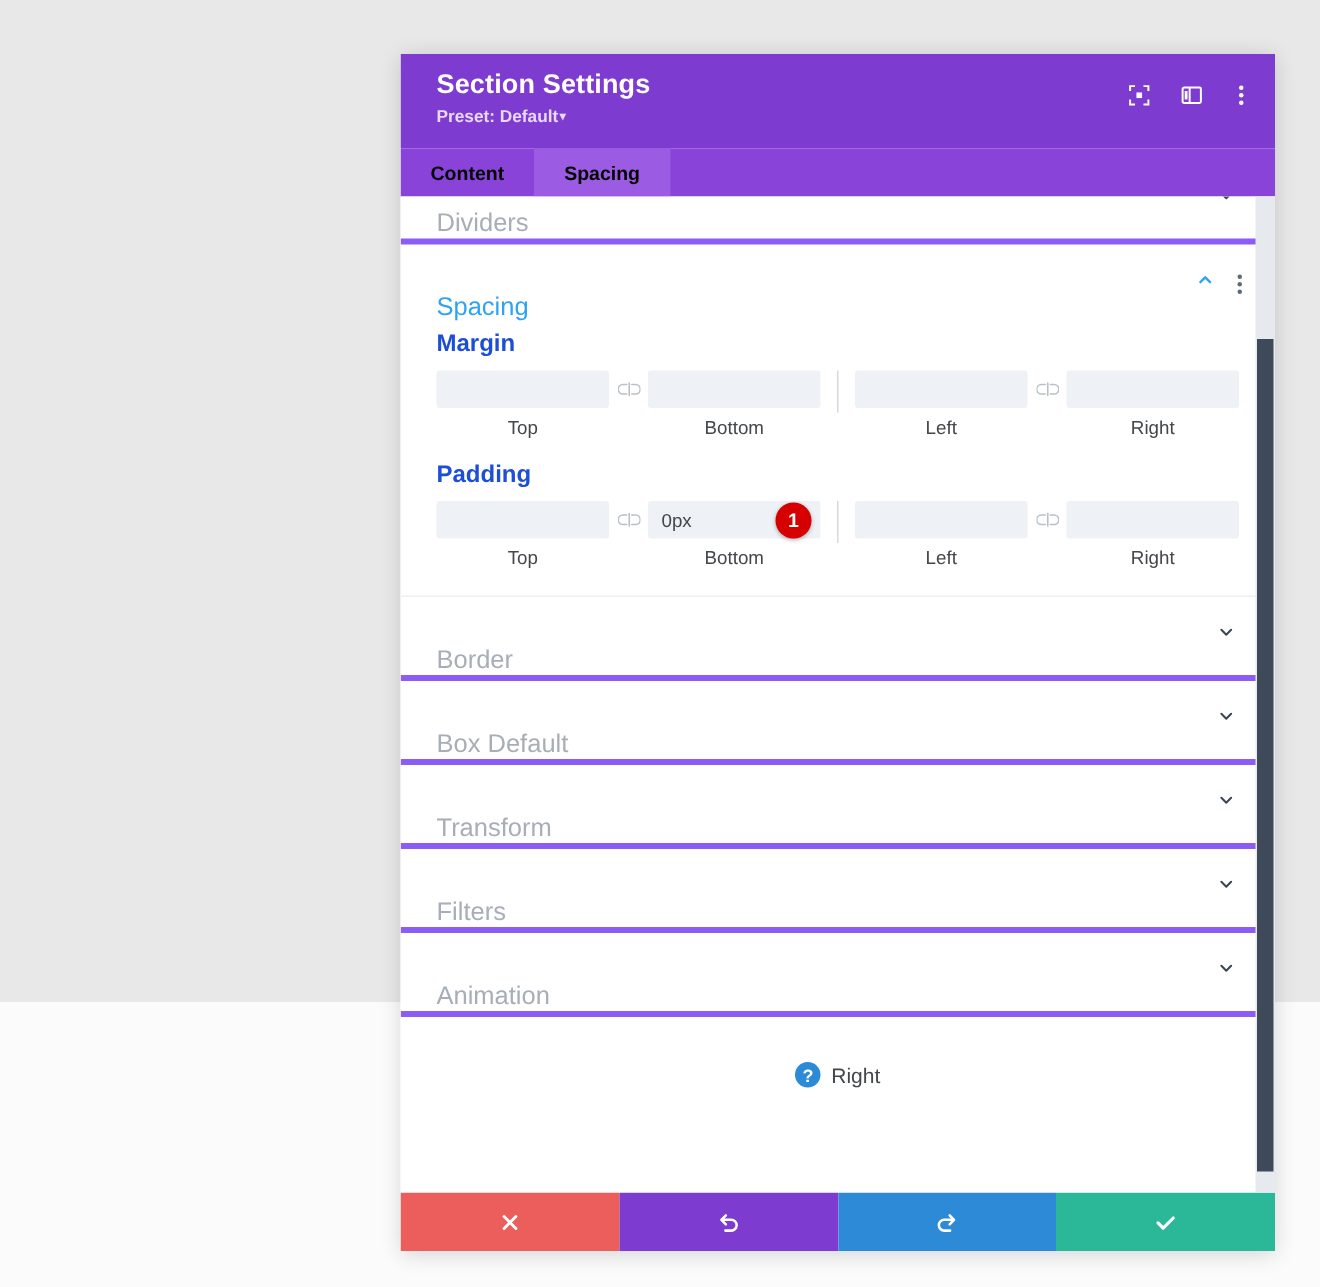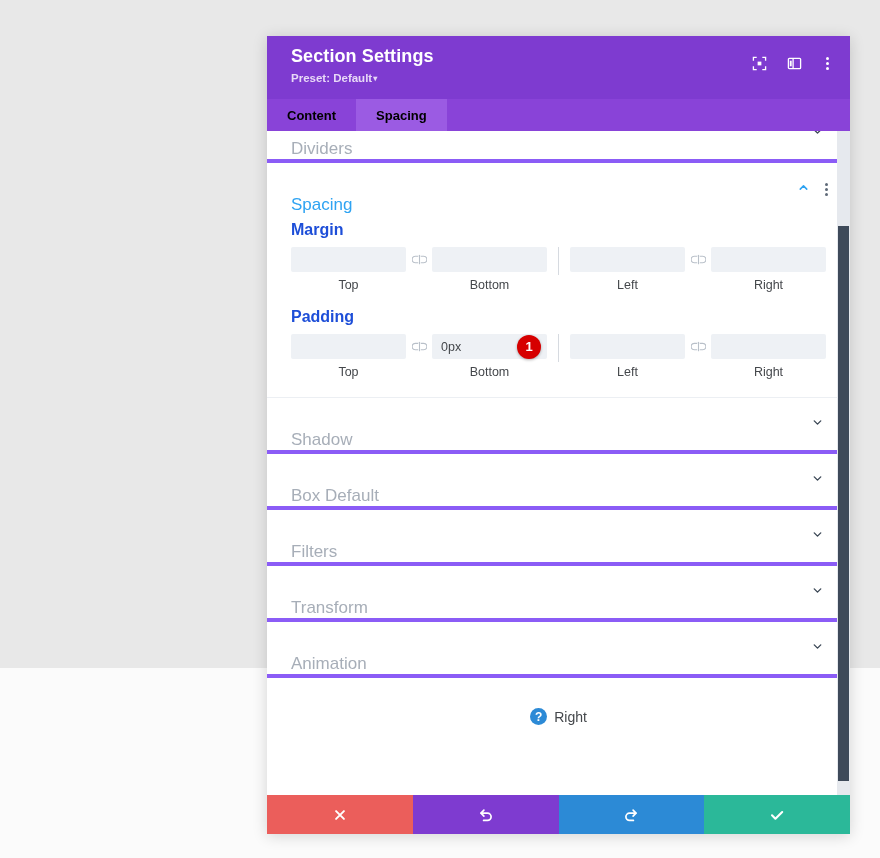--- a/index.html
+++ b/index.html
@@ -505,45 +505,45 @@
                 <div class="fieldcell">
                   <div class="fieldbox" placeholder=""></div>
                   <div class="fieldcaption">Right</div>
                 </div>
               </div>
             </div>
           </div>
         </div>
 
         <div class="section-row">
-          <span class="title">Shadow</span>
+          <span class="title">Border</span>
           <span class="chev">
             <svg width="13" height="13" viewBox="0 0 16 16" fill="none" stroke="currentColor" stroke-width="1.7" stroke-linecap="round" stroke-linejoin="round">
                 <path d="M4 6l4 4 4-4"></path>
               </svg>
           </span>
         </div>
         <div class="section-row">
           <span class="title">Box Default</span>
           <span class="chev">
             <svg width="13" height="13" viewBox="0 0 16 16" fill="none" stroke="currentColor" stroke-width="1.7" stroke-linecap="round" stroke-linejoin="round">
                 <path d="M4 6l4 4 4-4"></path>
               </svg>
           </span>
         </div>
         <div class="section-row">
-          <span class="title">Filters</span>
+          <span class="title">Transform</span>
           <span class="chev">
             <svg width="13" height="13" viewBox="0 0 16 16" fill="none" stroke="currentColor" stroke-width="1.7" stroke-linecap="round" stroke-linejoin="round">
                 <path d="M4 6l4 4 4-4"></path>
               </svg>
           </span>
         </div>
         <div class="section-row">
-          <span class="title">Transform</span>
+          <span class="title">Filters</span>
           <span class="chev">
             <svg width="13" height="13" viewBox="0 0 16 16" fill="none" stroke="currentColor" stroke-width="1.7" stroke-linecap="round" stroke-linejoin="round">
                 <path d="M4 6l4 4 4-4"></path>
               </svg>
           </span>
         </div>
         <div class="section-row">
           <span class="title">Animation</span>
           <span class="chev">
             <svg width="13" height="13" viewBox="0 0 16 16" fill="none" stroke="currentColor" stroke-width="1.7" stroke-linecap="round" stroke-linejoin="round">

